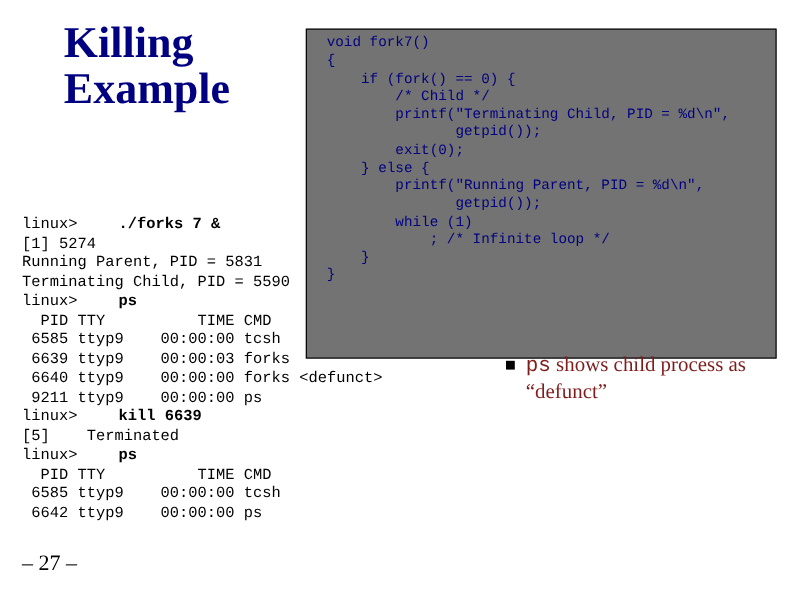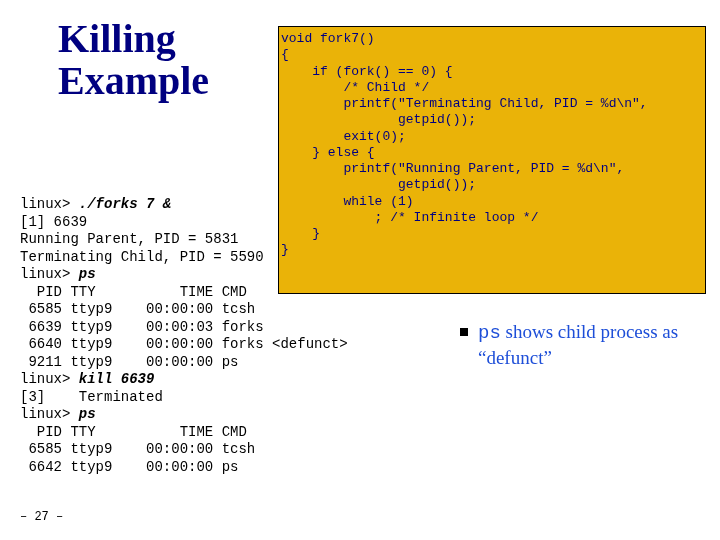--- a/index.html
+++ b/index.html
@@ -25,52 +25,52 @@
     font-size: 40px;
     font-weight: bold;
     color: #000080;
     line-height: 1.05;
   }
   .code-box {
     position: absolute;
     left: 278px;
     top: 26px;
     width: 428px;
-    height: 268px;
-    background: #eab308;
+    height: 300px;
+    background: #737373;
     border: 1px solid #000;
     box-sizing: border-box;
-    padding: 4px 2px;
+    padding: 4px 18px;
     font-family: 'Courier New', monospace;
     font-size: 13px;
     line-height: 1.25;
     color: #000080;
     white-space: pre;
     overflow: hidden;
   }
   .term-box {
     position: absolute;
     left: 20px;
     top: 196px;
     width: 410px;
     font-family: 'Courier New', monospace;
     font-size: 14px;
     line-height: 1.25;
     color: #000;
     white-space: pre;
   }
-  .bi { font-style: italic; font-weight: bold; }
+  .bi { font-weight: bold; margin-left: 29px; }
   .bullets {
     position: absolute;
     left: 460px;
     top: 320px;
     width: 250px;
     font-family: Georgia, 'Times New Roman', serif;
     font-size: 19px;
-    color: #1d4ed8;
+    color: #7f1d1d;
     line-height: 1.25;
   }
   .bullets .item {
     display: flex;
     align-items: flex-start;
     margin-bottom: 10px;
   }
   .bullets .sq {
     flex: 0 0 auto;
     width: 8px;
@@ -78,22 +78,22 @@
     background: #000;
     margin-top: 8px;
     margin-right: 10px;
   }
   .bullets .txt { flex: 1 1 auto; }
   .mono { font-family: 'Courier New', monospace; }
   .pagenum {
     position: absolute;
     left: 20px;
     bottom: 16px;
-    font-family: Liberation Mono, monospace;
-    font-size: 12px;
+    font-family: Liberation Serif, serif;
+    font-size: 20px;
     color: #000;
   }
 </style>
 </head>
 <body>
 
 <div class="slide">
 
   <div class="title">
     <span>Killing</span><br>
@@ -109,31 +109,31 @@
         exit(0);
     } else {
         printf("Running Parent, PID = %d\n",
                getpid());
         while (1)
             ; /* Infinite loop */
     }
 }</span></div>
 
   <div class="term-box"><span>linux&gt; </span><span class="bi">./forks 7 &amp;</span>
-<span>[1] 6639</span>
+<span>[1] 5274</span>
 <span>Running Parent, PID = 5831</span>
 <span>Terminating Child, PID = 5590</span>
 <span>linux&gt; </span><span class="bi">ps</span>
 <span>  PID TTY          TIME CMD</span>
 <span> 6585 ttyp9    00:00:00 tcsh</span>
 <span> 6639 ttyp9    00:00:03 forks</span>
 <span> 6640 ttyp9    00:00:00 forks &lt;defunct&gt;</span>
 <span> 9211 ttyp9    00:00:00 ps</span>
 <span>linux&gt; </span><span class="bi">kill 6639</span>
-<span>[3]    Terminated</span>
+<span>[5]    Terminated</span>
 <span>linux&gt; </span><span class="bi">ps</span>
 <span>  PID TTY          TIME CMD</span>
 <span> 6585 ttyp9    00:00:00 tcsh</span>
 <span> 6642 ttyp9    00:00:00 ps</span></div>
 
   <div class="bullets">
     <div class="item">
       <div class="sq"></div>
       <div class="txt"><span class="mono">ps</span><span> shows child process as “defunct”</span></div>
     </div>

